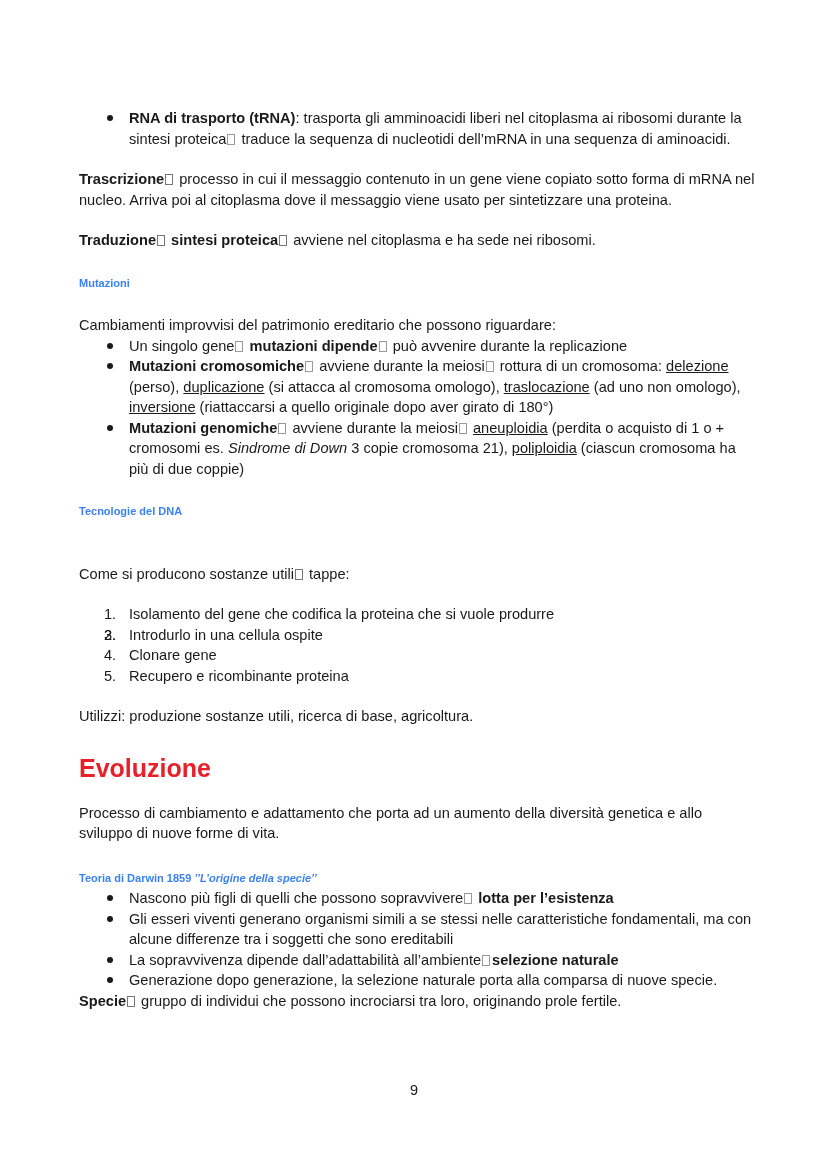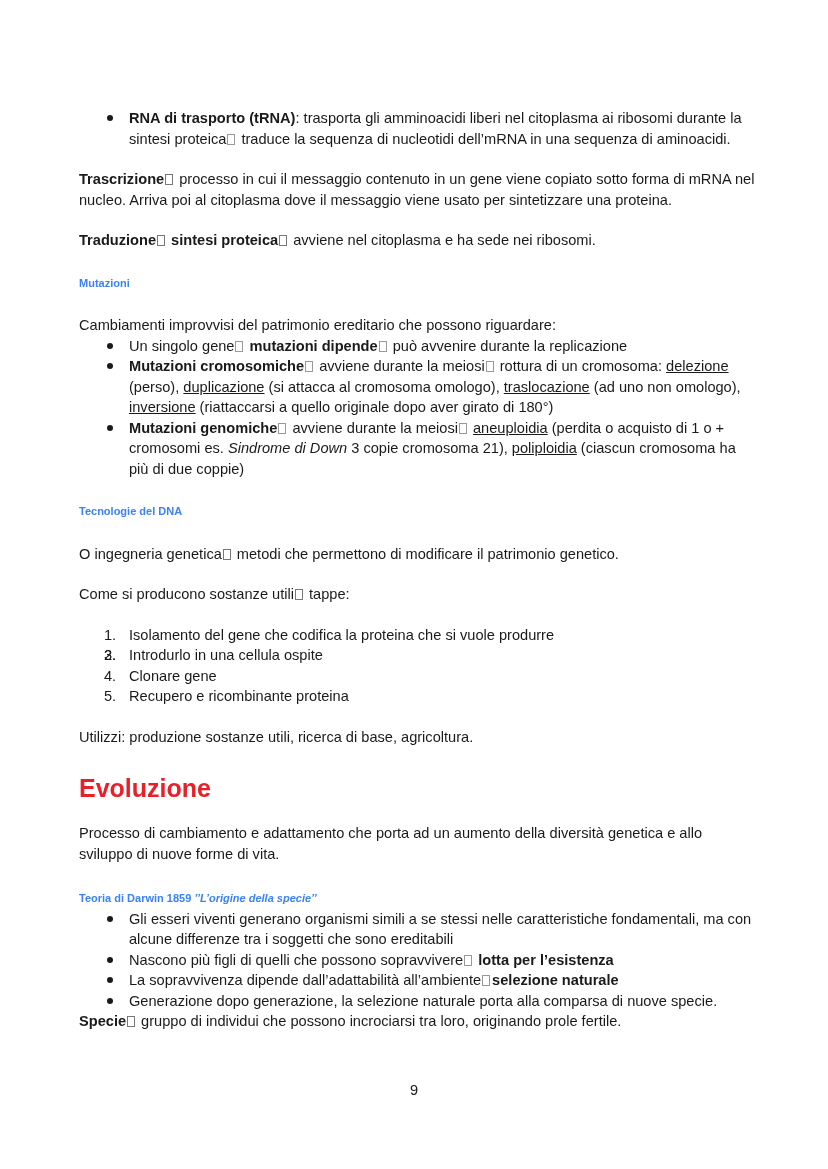--- a/index.html
+++ b/index.html
@@ -125,21 +125,20 @@
     <li><b>Mutazioni cromosomiche</b><span class="box"></span><span> avviene durante la meiosi</span><span class="box"></span><span>  rottura di un cromosoma: </span><u>delezione</u><span> (perso), </span><u>duplicazione</u><span> (si attacca al cromosoma omologo), </span><u>traslocazione</u><span> (ad uno non omologo), </span><u>inversione</u><span> (riattaccarsi a quello originale dopo aver girato di 180°)</span></li>
     <li><b>Mutazioni genomiche</b><span class="box"></span><span> avviene durante la meiosi</span><span class="box"></span> <u>aneuploidia</u><span> (perdita o acquisto di 1 o + cromosomi es. </span><i>Sindrome di Down</i><span> 3 copie cromosoma 21), </span><u>poliploidia</u><span> (ciascun cromosoma ha più di due coppie)</span></li>
   </ul>
 
   <div class="gap-s"></div>
 
   <p class="h-green" style="margin-top:2px;">Tecnologie del DNA</p>
 
   <div class="gap-m"></div>
 
-  <p><span>O ingegneria genetica</span><span class="qbox"></span><span> metodi che permettono di modificare il patrimonio genetico.</span></p>
 
   <div class="gap-s"></div>
 
   <p><span>Come si producono sostanze utili</span><span class="qbox"></span><span> tappe:</span></p>
 
   <div class="gap-s"></div>
 
   <ol class="steps">
     <li><span class="num">1.</span><span>Isolamento del gene che codifica la proteina che si vuole produrre</span></li>
     <li><span class="num">2.</span></li>
@@ -157,21 +156,21 @@
   <p class="h-red">Evoluzione</p>
 
   <div class="gap-m"></div>
 
   <p>Processo di cambiamento e adattamento che porta ad un aumento della diversità genetica e allo sviluppo di nuove forme di vita.</p>
 
   <div class="gap-s"></div>
 
   <p class="h-green" style="margin-top:4px;"><span>Teoria di Darwin 1859 </span><i>’’L’origine della specie’’</i></p>
   <ul class="bullets">
+    <li><span>Nascono più figli di quelli che possono sopravvivere</span><span class="box"></span><b> lotta per l’esistenza</b></li>
     <li><span>Gli esseri viventi generano organismi simili a se stessi nelle caratteristiche fondamentali, ma con alcune differenze tra i soggetti che sono ereditabili</span></li>
-    <li><span>Nascono più figli di quelli che possono sopravvivere</span><span class="box"></span><b> lotta per l’esistenza</b></li>
     <li><span>La sopravvivenza dipende dall’adattabilità all’ambiente</span><span class="box"></span><b>selezione naturale</b></li>
     <li><span>Generazione dopo generazione, la selezione naturale porta alla comparsa di nuove specie.</span></li>
   </ul>
   <p><b>Specie</b><span class="qbox"></span><span> gruppo di individui che possono incrociarsi tra loro, originando prole fertile.</span></p>
 </div>
 
 <div class="page-number">9</div>
 
 </body></html>

